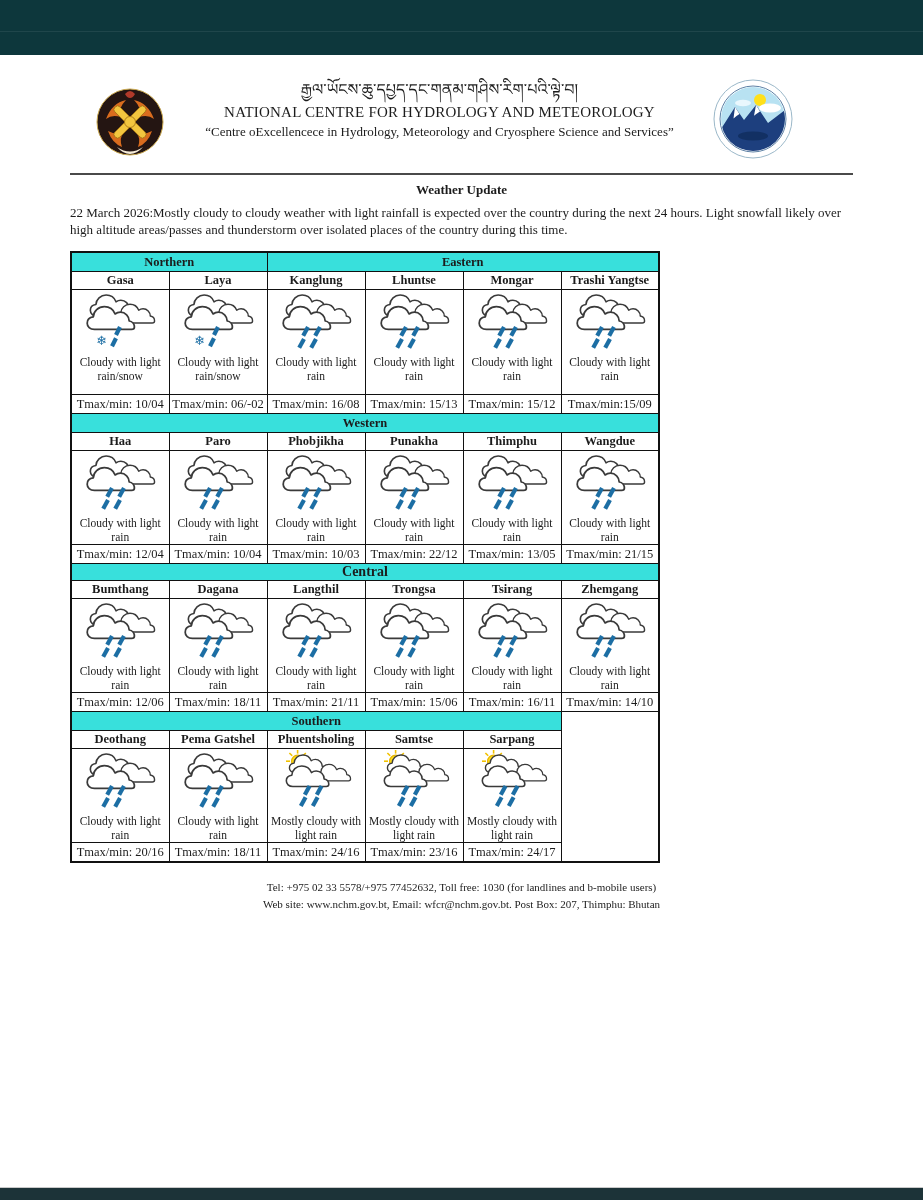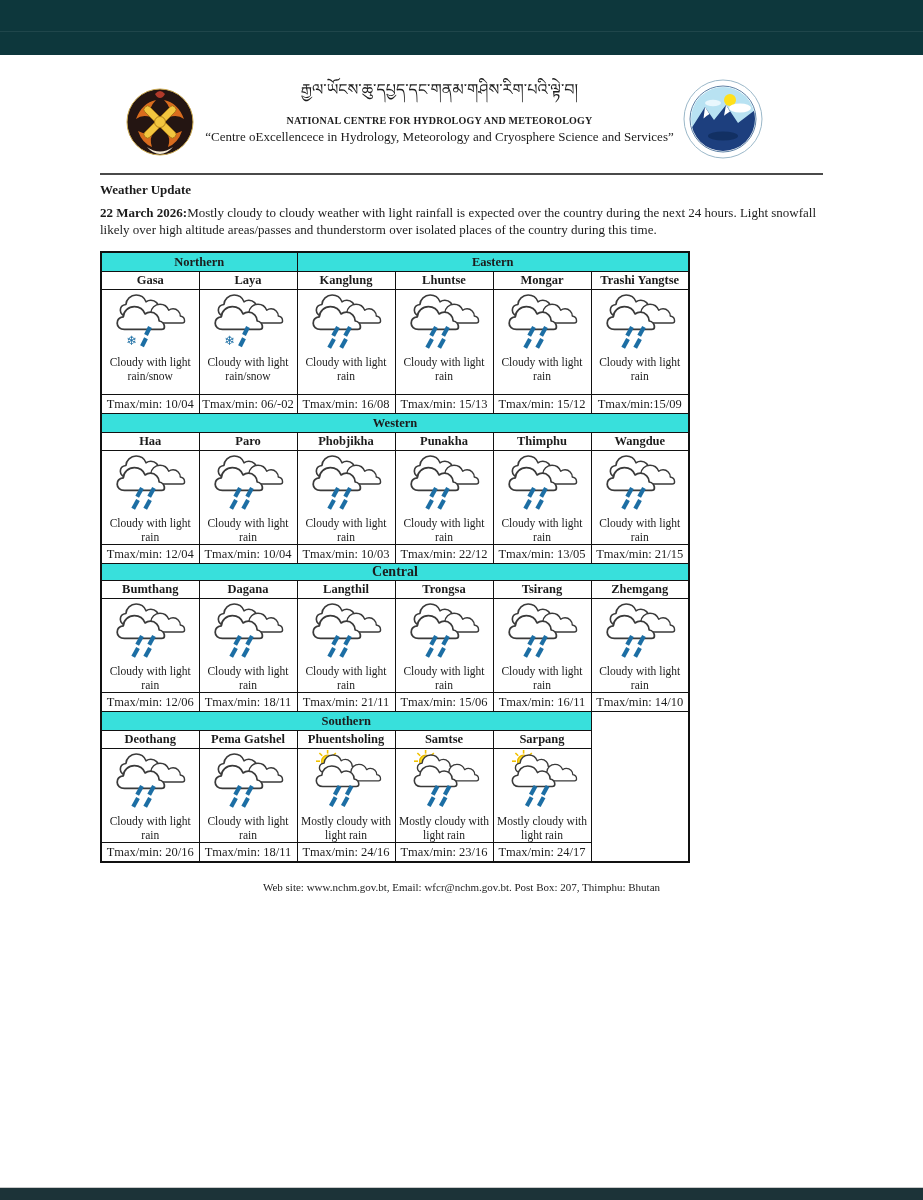--- a/index.html
+++ b/index.html
@@ -4,36 +4,36 @@
 <style>
   html,body{margin:0;padding:0;}
   body{
     width:923px;height:1200px;position:relative;overflow:hidden;
     background:#ffffff;color:#1c1c1c;
     font-family:"Liberation Serif","DejaVu Serif",serif;
   }
   .topbar{height:55px;width:100%;background:#0d373c;position:relative;}
   .topbar .innerline{position:absolute;left:0;right:0;top:31px;height:1px;background:rgba(255,255,255,0.08);}
   .bottombar{position:absolute;left:0;right:0;bottom:0;height:12px;background:#1c3338;border-top:1px solid #c9c9c9;}
-  .page{padding:0 100px;}
+  .page{padding:0 70px;}
   
   .letterhead{display:flex;align-items:flex-start;margin-top:22px;}
   .logo-left{width:72px;flex:0 0 auto;margin-left:24px;margin-top:8px;}
   .logo-right{width:80px;flex:0 0 auto;margin-right:60px;margin-top:2px;}
   .head-center{flex:1 1 auto;text-align:center;padding-top:2px;}
   .dzongkha{font-size:16px;line-height:1.35;font-family:"DejaVu Sans",sans-serif;}
-  .orgname{font-size:10px;font-weight:bold;margin-top:14px;letter-spacing:0.2px;}
+  .orgname{font-size:15px;font-weight:normal;margin-top:3px;letter-spacing:0.2px;}
   .orgloc{font-size:13px;font-weight:bold;margin-top:3px;}
   .tagline{font-size:13px;margin-top:3px;}
   .rule{border:0;border-top:2px solid #4a4a4a;margin:6px 0 0 0;}
-  .doc-title{font-weight:bold;font-size:13px;margin-top:7px;}
+  .doc-title{text-align:center;font-weight:bold;font-size:13px;margin-top:7px;}
   .issue-line{font-weight:bold;font-size:13px;margin-top:10px;}
   .summary-head{font-weight:bold;font-size:13px;margin-top:7px;}
   .summary-para{font-size:13px;line-height:1.32;margin-top:6px;}
-  .summary-para b{font-weight:bold;}
+  .summary-para b{font-weight:normal;}
   
   table.forecast{border-collapse:collapse;table-layout:fixed;width:590px;margin-top:13px;border:2px solid #111;}
   table.forecast td,table.forecast th{border:1px solid #111;padding:0;}
   th.region-th{background:#38e0dc;font-size:12.5px;font-weight:bold;height:18px;border-bottom:1.5px solid #111;}
   th.region-th.small{font-size:14px;height:13px;}
   td.name-td{font-size:12.5px;text-align:center;height:17px;border-bottom:none;font-weight:bold;}
   td.name-td.divided{border-bottom:1px solid #111;}
   td.icon-td{border-top:none;border-bottom:none;vertical-align:top;text-align:center;}
   tr.icon-row.band0 td.icon-td{height:104px;}
   tr.icon-row.band1 td.icon-td{height:82px;}
@@ -635,18 +635,19 @@
           <td class="tmax-td">Tmax/min: 20/16</td>
           <td class="tmax-td">Tmax/min: 18/11</td>
           <td class="tmax-td">Tmax/min: 24/16</td>
           <td class="tmax-td">Tmax/min: 23/16</td>
           <td class="tmax-td">Tmax/min: 24/17</td>
         </tr>
       </tbody>
   </table>
 
   <div class="footer">
+    <div>Tel:  +975 02 33 5578/+975 77452632, Toll free: 1030 (for landlines and b-mobile users)</div>
     <div>Web site: www.nchm.gov.bt, Email: wfcr@nchm.gov.bt. Post Box: 207, Thimphu: Bhutan</div>
   </div>
 
 </div>
 
 <div class="bottombar"></div>
 
 </body></html>

